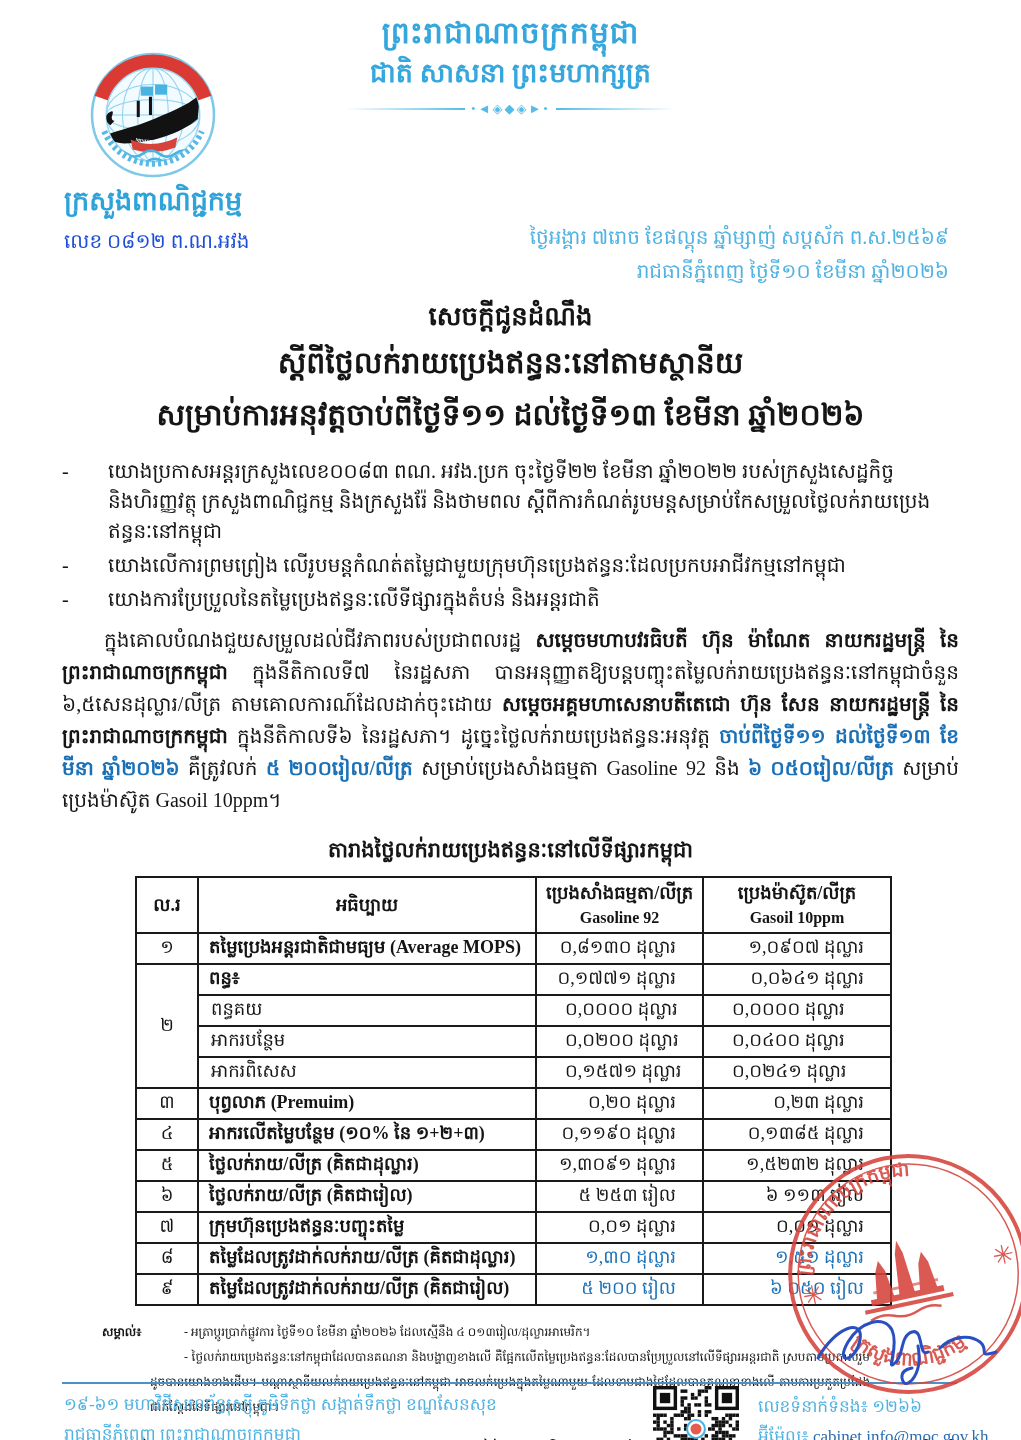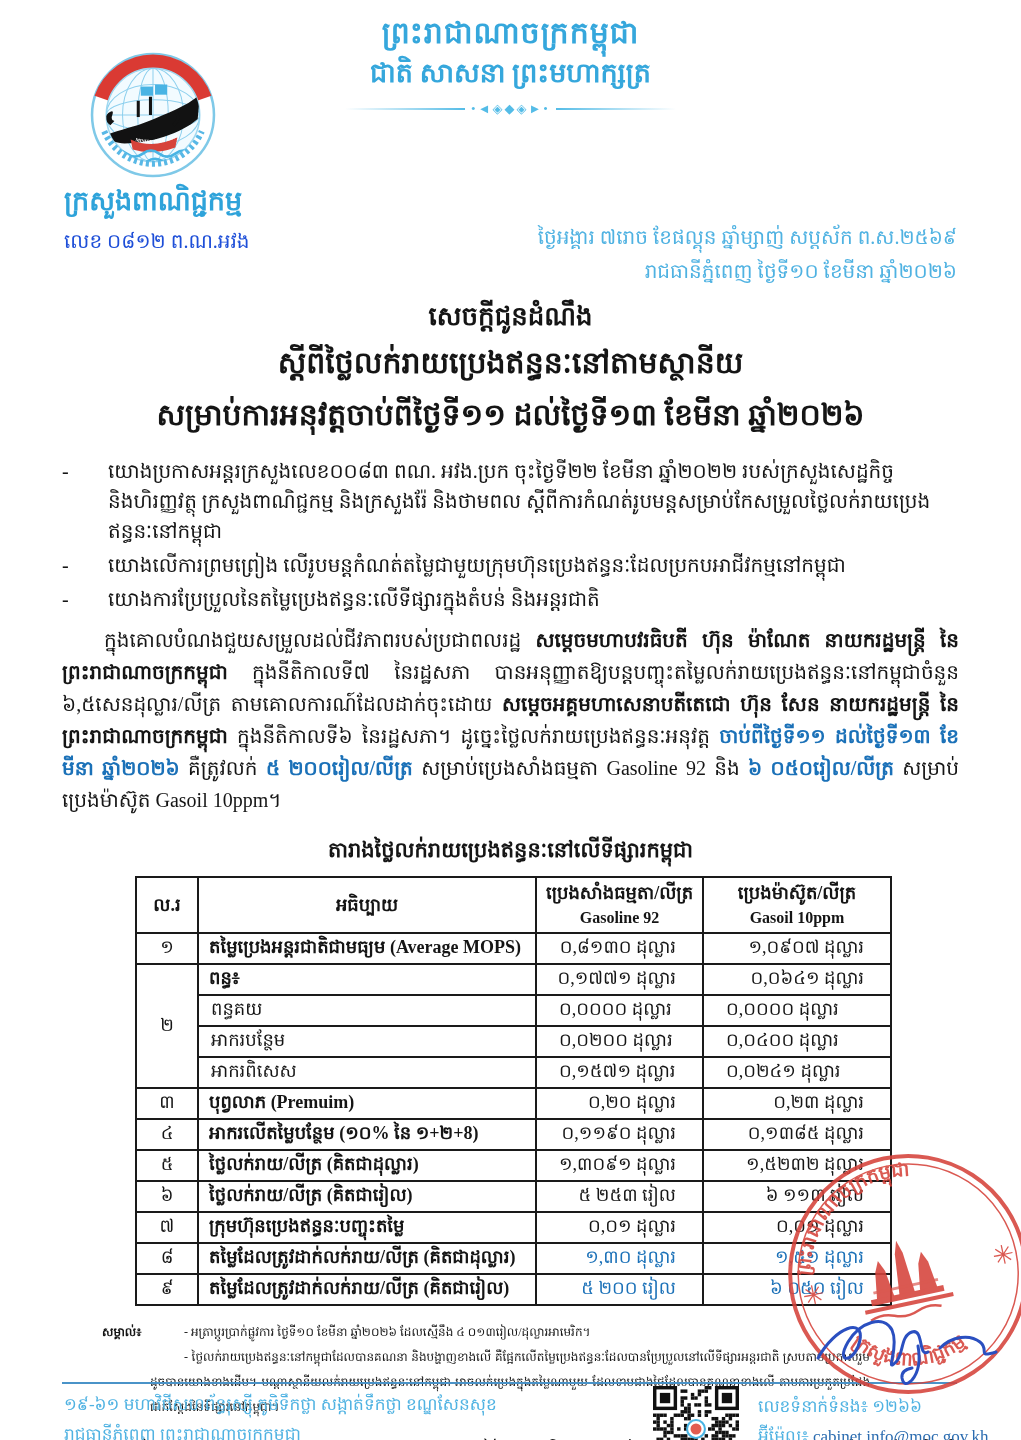--- a/index.html
+++ b/index.html
@@ -16,21 +16,21 @@
   .motto2{position:absolute;top:56px;left:0;right:0;text-align:center;
     font-size:27px;font-weight:bold;color:#35a7dc;}
   .divider{position:absolute;top:102px;left:0;right:0;display:flex;
     align-items:center;justify-content:center;gap:6px;}
   .dv-line{width:120px;height:2px;background:linear-gradient(90deg,rgba(84,188,231,0),#54bce7);}
   .dv-line.r{background:linear-gradient(90deg,#54bce7,rgba(84,188,231,0));}
   .dv-core{color:#54bce7;font-size:13px;letter-spacing:2px;line-height:1;}
   .logo{position:absolute;top:52px;left:90px;width:126px;height:132px;}
   .ministry{position:absolute;top:184px;left:64px;font-size:27px;font-weight:bold;color:#2ea3da;}
   .refno{position:absolute;top:228px;left:64px;font-size:20px;color:#1d4ed8;}
-  .dates{position:absolute;top:220px;right:64px;text-align:right;
+  .dates{position:absolute;top:220px;right:72px;text-align:right;
     font-size:20px;color:#4fb2e2;line-height:34px;}
   
   .content{padding:0 62px;}
   .doc-heading{margin-top:4px;text-align:center;font-size:26px;font-weight:bold;}
   .doc-sub1{margin-top:6px;text-align:center;font-size:30px;font-weight:bold;}
   .doc-sub2{margin-top:8px;text-align:center;font-size:30px;font-weight:bold;}
   .refs{margin-top:16px;}
   .ref-item{display:flex;font-size:20px;line-height:30px;margin-bottom:4px;}
   .ref-item .dash{width:46px;flex:none;}
   .para{margin-top:10px;font-size:20px;line-height:32px;text-align:justify;text-indent:42px;}
@@ -46,21 +46,21 @@
   table.price col.c-g92{width:167px;} table.price col.c-g10{width:188px;}
   table.price th,table.price td{border:2px solid #1a1a1a;padding:1px 6px;font-size:18px;}
   table.price thead th{height:52px;text-align:center;font-weight:bold;line-height:24px;}
   table.price .en{font-size:16px;font-weight:bold;font-family:"Liberation Serif",serif;}
   table.price td{height:26px;}
   table.price td.no{text-align:center;}
   table.price td.lbl{font-weight:bold;padding-left:10px;}
   table.price td.val{text-align:right;padding-right:26px;}
   table.price tr.sub td{border-top-width:1px;font-weight:normal;}
   table.price tr.sub td.lbl{font-weight:normal;padding-left:12px;}
-  table.price tr.sub td.val{text-align:left;padding-left:22px;padding-right:4px;}
+  table.price tr.sub td.val{text-align:left;padding-left:28px;padding-right:4px;}
   table.price tr.hl td.val{color:#1b71b8;font-weight:normal;}
   
   .notes{margin-top:14px;margin-left:40px;font-size:12px;line-height:25px;position:relative;}
   .notes-label{position:absolute;left:0;top:0;font-weight:bold;}
   .note1{margin:0 0 0 48px;text-indent:34px;}
   .note2{margin:0 0 0 48px;text-indent:34px;text-align:justify;width:720px;}
   
   .closing{margin-top:14px;font-size:20px;line-height:34px;text-indent:40px;text-align:justify;}
   
   .footer-rule{position:absolute;left:62px;width:895px;top:1382px;height:0;
@@ -212,21 +212,21 @@
             <td class="val">០,០២៤១ ដុល្លារ</td>
           </tr>
           <tr class="main">
             <td class="no">៣</td>
             <td class="lbl">បុព្វលាភ (Premuim)</td>
             <td class="val">០,២០ ដុល្លារ</td>
             <td class="val">០,២៣ ដុល្លារ</td>
           </tr>
           <tr class="main">
             <td class="no">៤</td>
-            <td class="lbl">អាករលើតម្លៃបន្ថែម (១០% នៃ ១+២+8)</td>
+            <td class="lbl">អាករលើតម្លៃបន្ថែម (១០% នៃ ១+២+៣)</td>
             <td class="val">០,១១៩០ ដុល្លារ</td>
             <td class="val">០,១៣៨៥ ដុល្លារ</td>
           </tr>
           <tr class="main">
             <td class="no">៥</td>
             <td class="lbl">ថ្លៃលក់រាយ/លីត្រ (គិតជាដុល្លារ)</td>
             <td class="val">១,៣០៩១ ដុល្លារ</td>
             <td class="val">១,៥២៣២ ដុល្លារ</td>
           </tr>
           <tr class="main">

